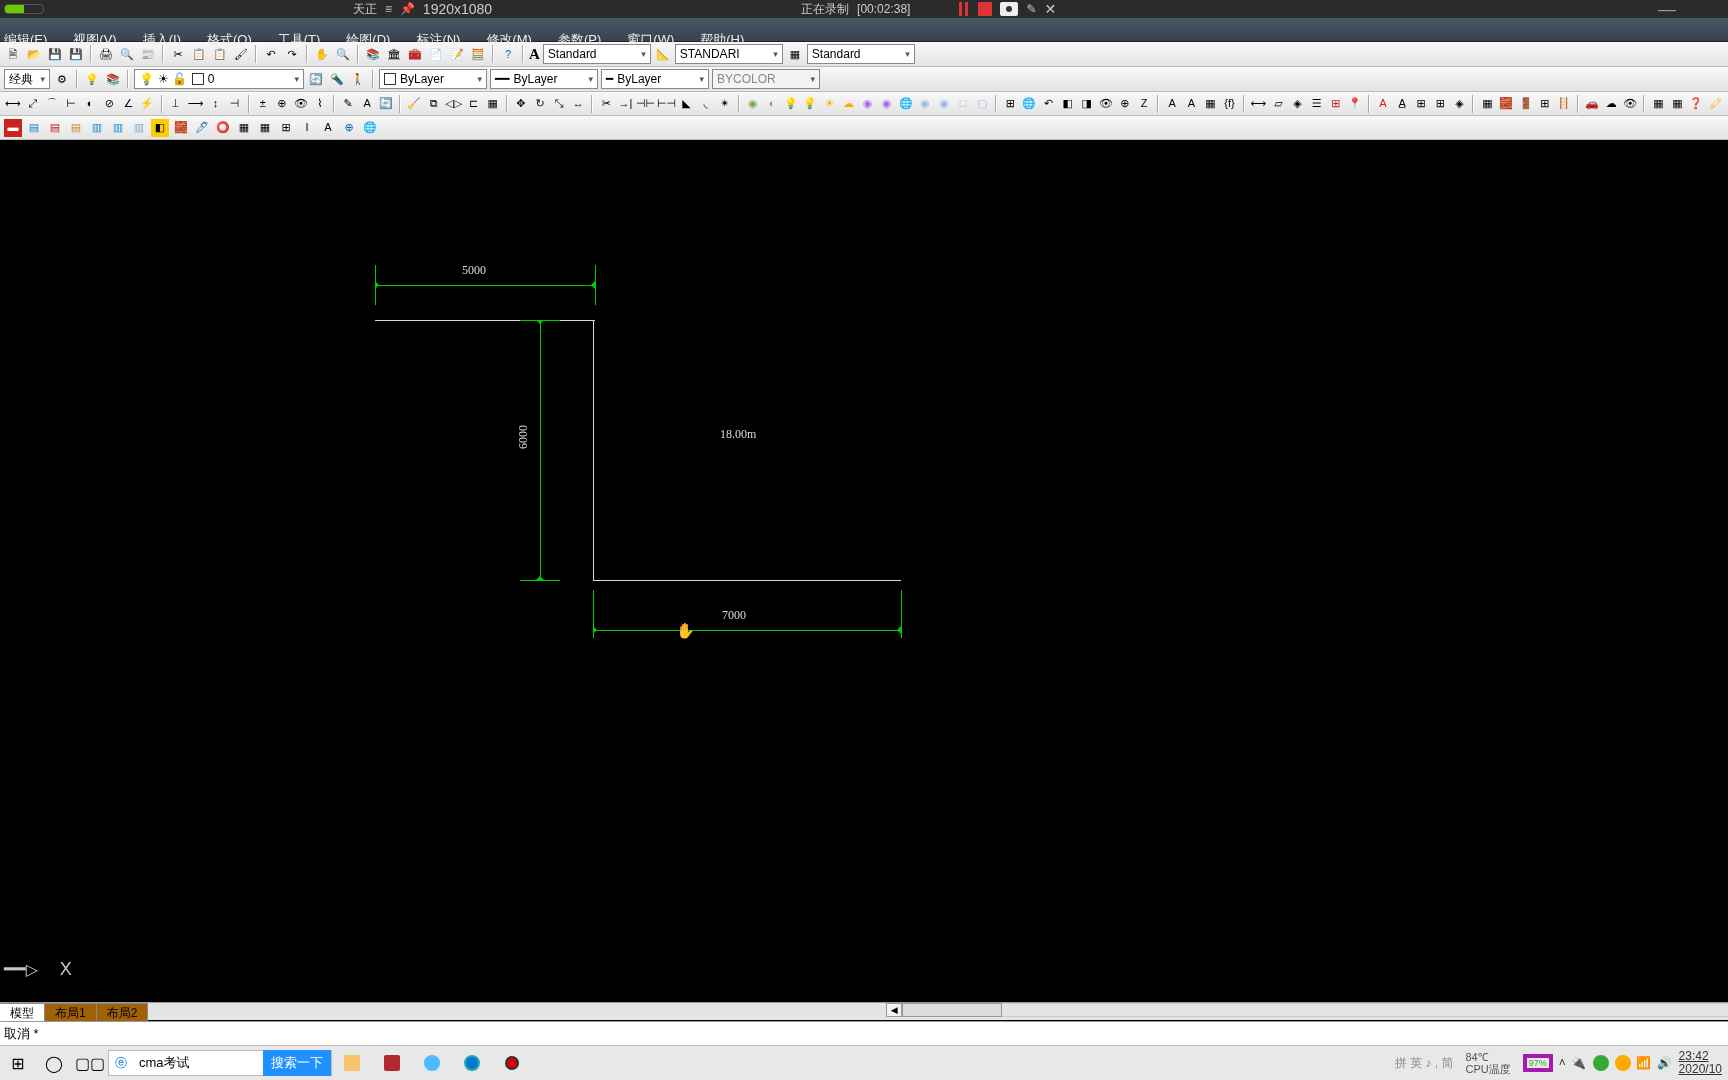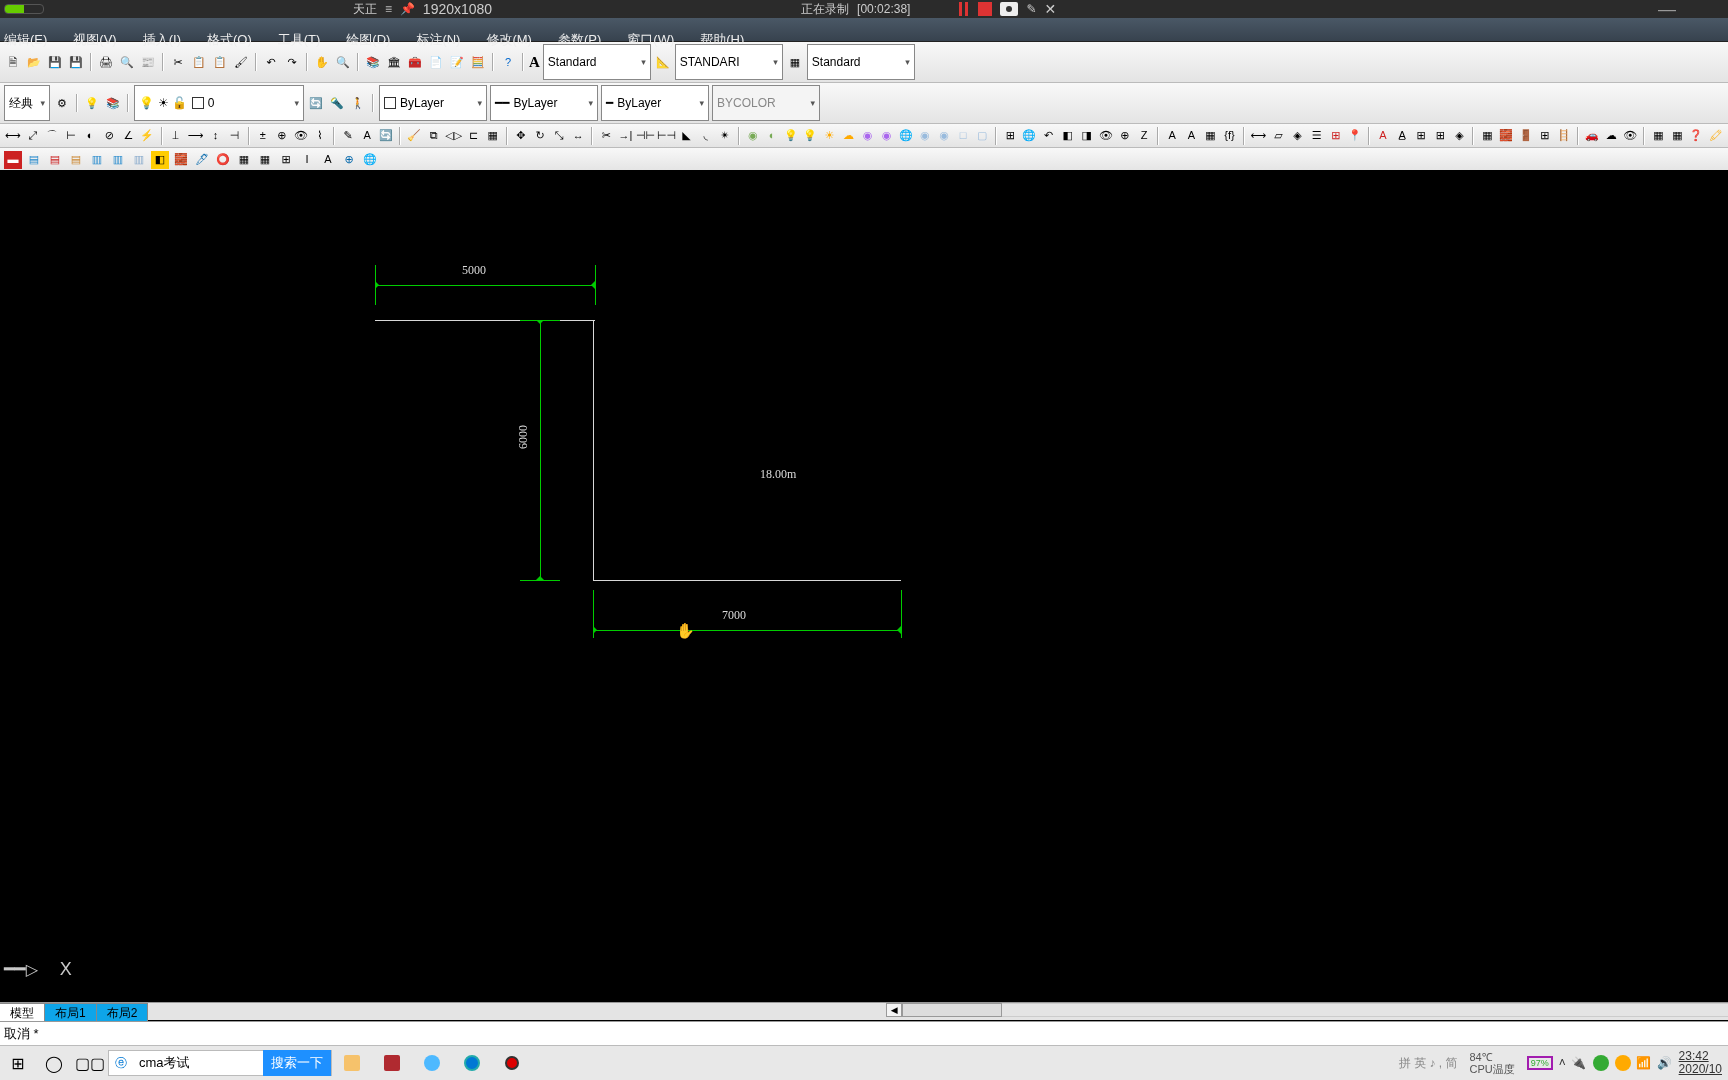--- a/index.html
+++ b/index.html
@@ -20,21 +20,21 @@
 .ico-x { color: #ccc; font-size: 14px; }
 
 
 .menu-bar { height: 24px; background: linear-gradient(#4a5866, #37424e); border-bottom: 1px solid #222; display: flex; align-items: center; padding-left: 4px; color: #eee; font-size: 13px; gap: 26px; }
 .menu-item { cursor: default; margin-top: 20px; }
 
 
 .toolbar-row { background: linear-gradient(#f8f8f8, #e4e4e4); border-bottom: 1px solid #bbb; display: flex; align-items: center; padding: 2px 4px; gap: 3px; min-height: 24px; }
 .tb-btn { width: 18px; height: 18px; border: 1px solid transparent; display: inline-flex; align-items: center; justify-content: center; font-size: 11px; line-height: 1; background: transparent; }
 .tb-sep { width: 2px; height: 18px; border-left: 1px solid #aaa; border-right: 1px solid #fff; margin: 0 2px; }
-.combo { height: 36px; border: 1px solid #888; background: #fff; font-size: 12px; display: flex; align-items: center; padding: 0 4px; gap: 4px; }
+.combo { height: 20px; border: 1px solid #888; background: #fff; font-size: 12px; display: flex; align-items: center; padding: 0 4px; gap: 4px; }
 .combo.sm { width: 46px; }
 .combo.lg { width: 170px; }
 .combo.md { width: 108px; }
 .dd-arrow { margin-left: auto; font-size: 9px; color: #555; }
 .col-swatch { width: 12px; height: 12px; background: #fff; border: 1px solid #333; }
 .letter-a { font-family: serif; font-weight: bold; font-size: 15px; }
 
 
 .canvas-wrap { position: absolute; top: 170px; bottom: 92px; left: 0; right: 0; background: #000; overflow: hidden; }
 .draw-layer { position: absolute; inset: 0; }
@@ -46,21 +46,21 @@
 .g-arrow-u { border-bottom-color: #0c0; }
 .g-arrow-d { border-top-color: #0c0; }
 .draw-text { position: absolute; color: #dcdcdc; font-size: 12px; font-family: SimSun, serif; }
 .vert-txt { writing-mode: vertical-rl; transform: rotate(180deg); }
 .ucs { position: absolute; left: 4px; bottom: 8px; color: #c8c8c8; font-family: monospace; font-size: 18px; display: flex; align-items: center; }
 .ucs .arr { font-size: 16px; }
 .cursor { position: absolute; width: 16px; height: 16px; color: #fff; font-size: 15px; }
 
 
 .tab-strip { position: absolute; left: 0; right: 0; bottom: 60px; height: 18px; background: #e4e4e4; display: flex; align-items: flex-start; font-size: 12px; border-top: 1px solid #999; }
-.tab { padding: 1px 10px; border: 1px solid #888; border-bottom: none; background: #0ea5e9; margin-left: -1px; }
+.tab { padding: 1px 10px; border: 1px solid #888; border-bottom: none; background: #a16207; margin-left: -1px; }
 .tab.active { background: #fff; font-weight: 500; }
 .scroll-track { flex: 1; margin-left: 12px; display: flex; align-items: center; }
 .scroll-chip { width: 16px; height: 14px; border: 1px solid #999; background: #f4f4f4; display: inline-block; }
 
 
 .cmd-area { position: absolute; left: 0; right: 0; bottom: 35px; height: 24px; background: #fff; border-top: 1px solid #999; display: flex; align-items: center; font-size: 13px; padding-left: 4px; color: #000; }
 .coord-bar { position: absolute; left: 0; right: 0; bottom: 18px; height: 17px; background: #f0f0f0; border-top: 1px solid #bbb; display: flex; align-items: center; font-size: 12px; gap: 6px; padding: 0 6px; }
 .sb-btn { width: 16px; height: 14px; border: 1px solid #aaa; background: #fafafa; display: inline-block; }
 .status-right { margin-left: auto; display: flex; align-items: center; gap: 4px; }
 .pill { border: 1px solid #999; padding: 0 5px; border-radius: 2px; font-size: 11px; background: #fafafa; }
@@ -77,21 +77,21 @@
 .cpu-widg { display: flex; flex-direction: column; align-items: flex-start; font-size: 11px; line-height: 1.1; margin: 0 6px; color: #555; }
 
 
 .ci { width: 16px; height: 16px; border-radius: 2px; display: inline-block; }
 .edge { background: #0078d4; border-radius: 50%; border: 2px solid #2aa; box-sizing: border-box; }
 .folder { background: #f6c26b; border-radius: 2px; }
 .acad-ico { background: #b02a30; }
 .rec-dot { width: 14px; height: 14px; border-radius: 50%; background: #d00; border: 2px solid #333; }
 .green-dot { width: 16px; height: 16px; border-radius: 50%; background: #3a3; }
 .orange-dot { width: 16px; height: 16px; border-radius: 50%; background: #fa0; }
-.battery { border: 2px solid #a21caf; color: #3a3; font-size: 9px; padding: 0 2px; }
+.battery { border: 4px solid #a21caf; color: #3a3; font-size: 9px; padding: 0 2px; }
 </style>
 </head>
 <body>
 
 <div class="record-bar">
   <div class="progress-stub">
       <div></div>
     </div>
   <div style="flex:1"></div>
   <span>天正</span>
@@ -361,21 +361,21 @@
     <div class="g-arrow-u" style="left:536px; top:402px;"></div>
     <span class="draw-text vert-txt" style="left:516px; top:255px;">6000</span>
 
     <div class="green-line" style="left:593px; top:460px; width:308px; height:1px;"></div>
     <div class="green-line" style="left:593px; top:420px; width:1px; height:48px;"></div>
     <div class="green-line" style="left:901px; top:420px; width:1px; height:48px;"></div>
     <div class="g-arrow-r" style="left:593px; top:456px;"></div>
     <div class="g-arrow-l" style="left:893px; top:456px;"></div>
     <span class="draw-text" style="left:722px; top:438px;">7000</span>
 
-    <span class="draw-text" style="left:760px; top:257px;margin-top:40px;">18.00m</span>
+    <span class="draw-text" style="left:720px; top:257px;">18.00m</span>
 
     <span class="cursor" style="left:676px; top:452px;">✋</span>
 
     <div class="ucs">
       <span>━━</span><span class="arr">▷</span>&nbsp;&nbsp;<span>X</span>
     </div>
   </div>
 </div>
 
 <div class="tab-strip">

